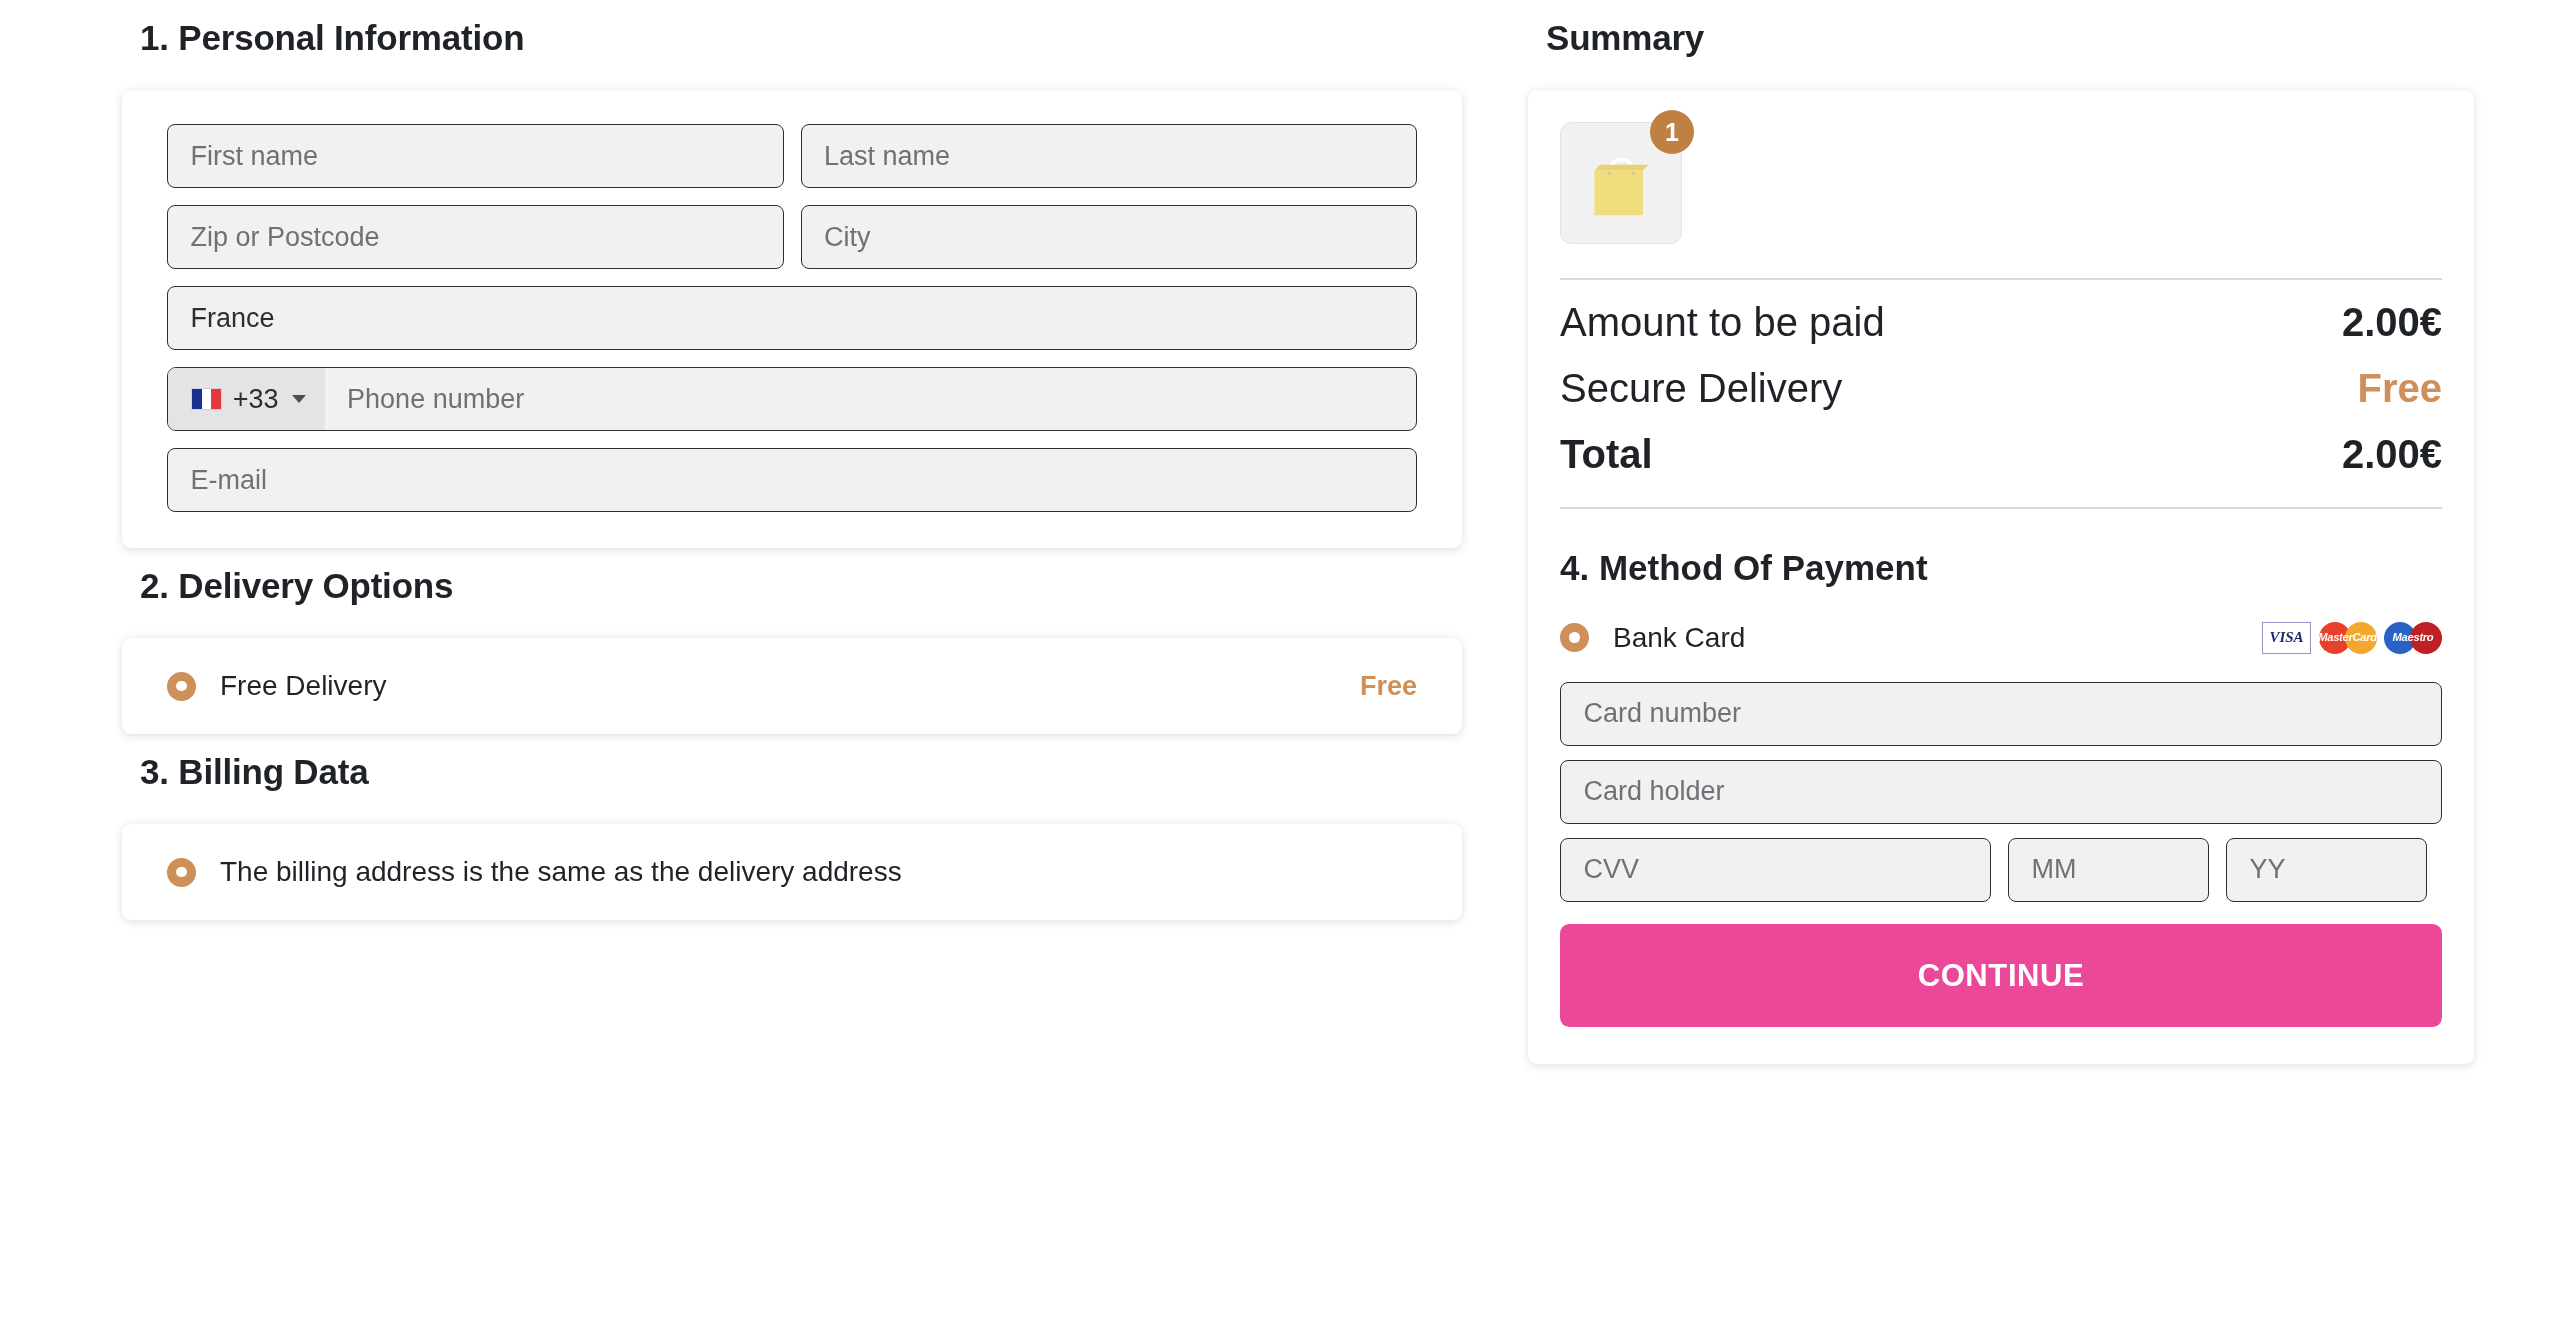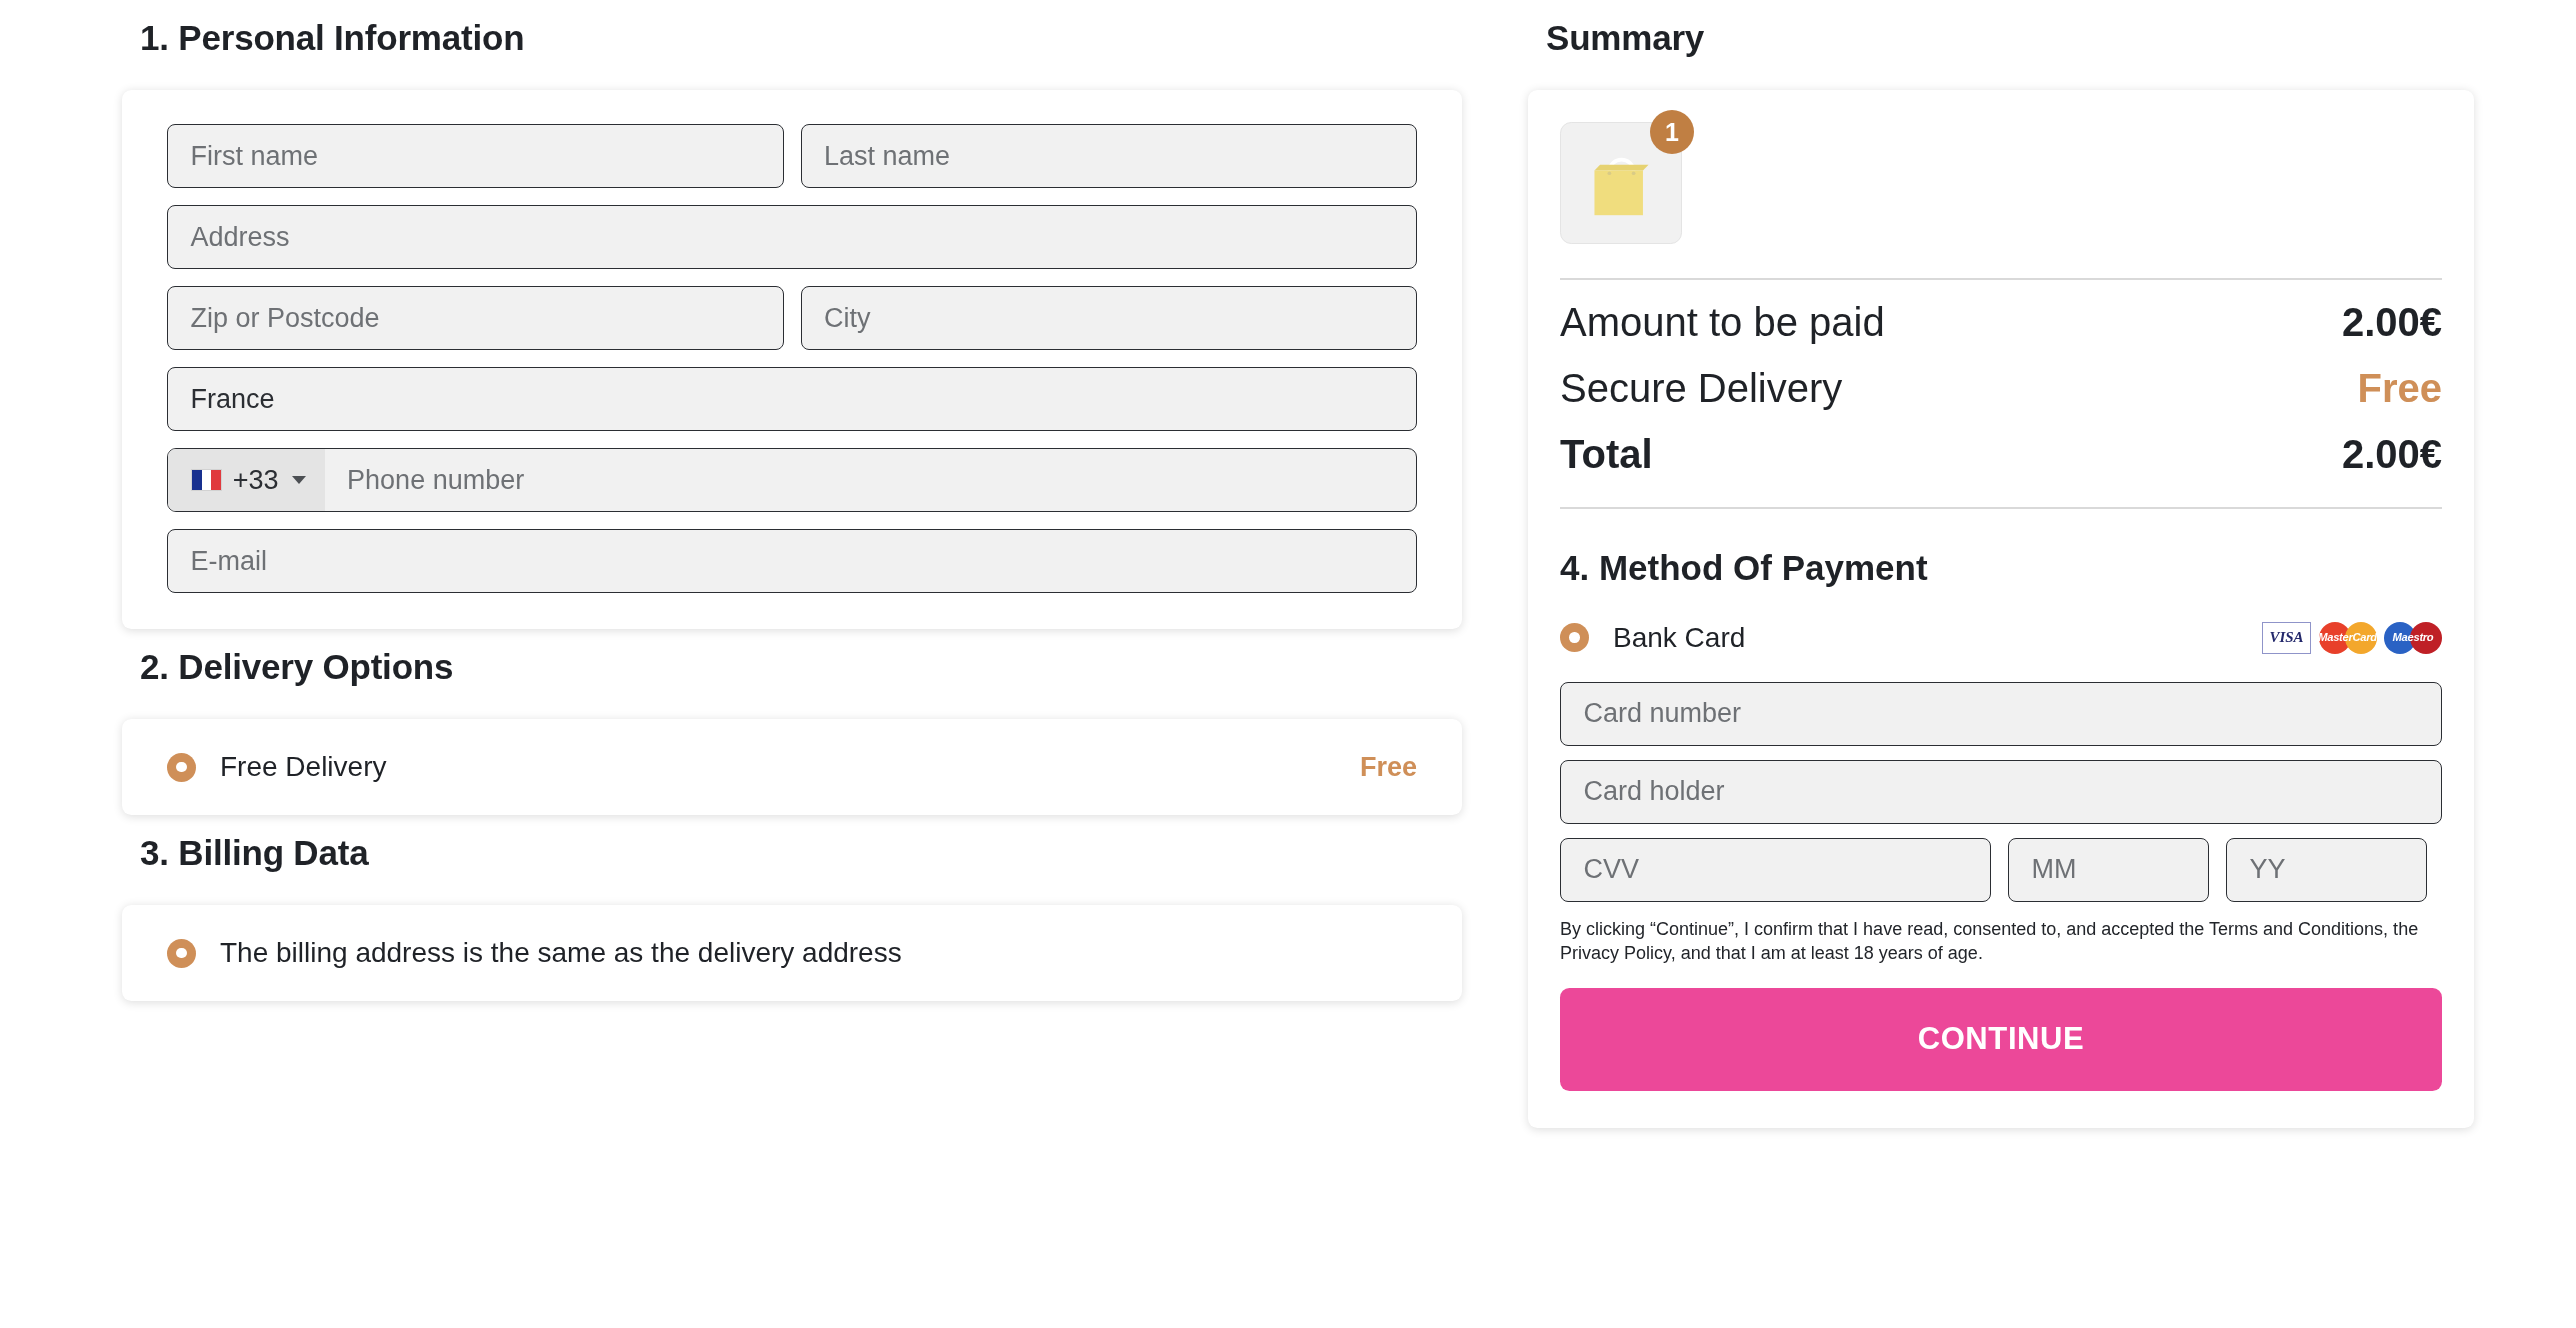--- a/index.html
+++ b/index.html
@@ -311,23 +311,20 @@
 <div class="page">
 
   <div class="col-left">
 
     <h2 class="section-title title-personal">1. Personal Information</h2>
 
     <div class="card fieldcard">
       <div class="row">
         <div class="input">First name</div>
         <div class="input">Last name</div>
-      </div>
-      <div class="row">
-        <div class="input full">Address</div>
       </div>
       <div class="row">
         <div class="input">Zip or Postcode</div>
         <div class="input">City</div>
       </div>
       <div class="row">
         <div class="input full filled">France</div>
       </div>
       <div class="row">
         <div class="phone-wrap">
@@ -428,20 +425,19 @@
         <div class="row">
           <div class="input full">Card holder</div>
         </div>
         <div class="row">
           <div class="input cvv">CVV</div>
           <div class="input mm">MM</div>
           <div class="input yy">YY</div>
         </div>
       </div>
 
-      <div class="disclaimer">By clicking “Continue”, I confirm that I have read, consented to, and accepted the Terms and Conditions, the Privacy Policy, and that I am at least 18 years of age.</div>
 
       <button class="continue-btn">CONTINUE</button>
 
     </div>
   </div>
 </div>
 
 
 </body></html>

